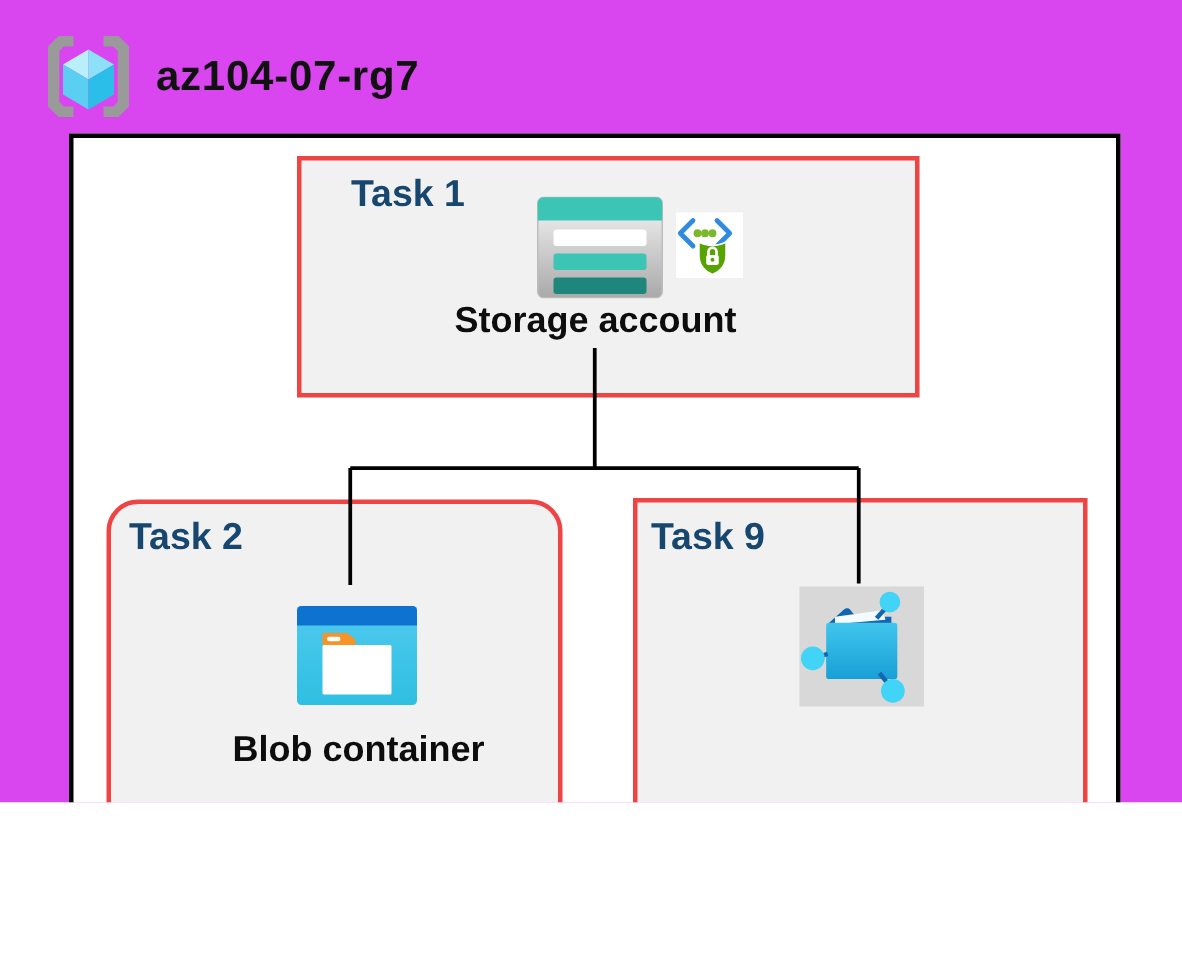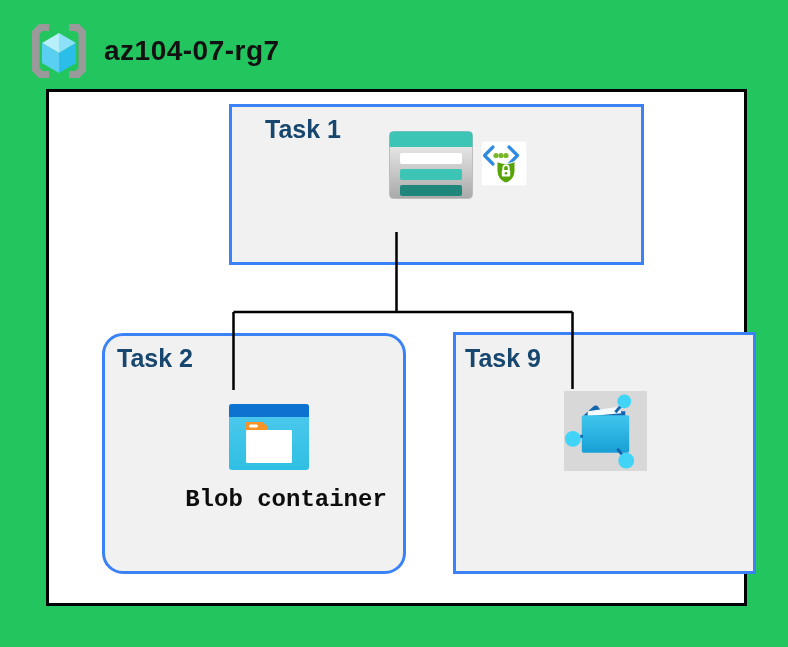--- a/index.html
+++ b/index.html
@@ -1,50 +1,50 @@
 <!DOCTYPE html>
 <html><head>
 <meta charset="utf-8">
 <style>
   html,body{margin:0;padding:0;background:#ffffff;}
   .canvas{
-    position:relative;width:788px;height:647px;background:#22c55e;overflow:hidden;
+    position:relative;width:788px;height:535px;background:#d946ef;overflow:hidden;
     font-family:"Liberation Sans","DejaVu Sans",sans-serif;
   }
   .abs{position:absolute;}
   
   .rg-header{position:absolute;left:30px;top:22px;display:flex;align-items:center;gap:16px;}
   .rg-title{font-size:28px;font-weight:bold;color:#111111;letter-spacing:0.5px;}
   
   .outer-box{
     left:46px;top:89px;width:701px;height:517px;
     border:3px solid #000000;background:#ffffff;box-sizing:border-box;
   }
   .task-box{
-    background:#f1f1f1;border:3px solid #3b82f6;box-sizing:border-box;margin-left:31px;
+    background:#f1f1f1;border:3px solid #ef4444;box-sizing:border-box;
   }
   .task1{left:198px;top:104px;width:415px;height:161px;}
   .task2{left:71px;top:333px;width:304px;height:241px;border-radius:21px;}
   .task3{left:422px;top:332px;width:303px;height:242px;}
   .task-label{
     position:absolute;font-size:25px;font-weight:bold;color:#17466e;white-space:nowrap;
   }
   .item-label{
     position:absolute;font-size:24px;font-weight:bold;color:#0d0d0d;
     text-align:center;white-space:nowrap;
   }
   
   .t1-label{left:33px;top:8px;}
   .storage-icon{left:157px;top:24px;width:84px;height:68px;}
   .secure-icon{left:249px;top:34px;width:46px;height:45px;}
   .t1-item{left:0px;top:93px;width:392px;}
   
   .t2-label{left:12px;top:8px;}
   .blob-icon{left:124px;top:68px;width:80px;height:66px;}
-  .t2-item{left:66px;top:150px;width:230px;font-family:Liberation Mono, monospace;}
+  .t2-item{left:50px;top:150px;width:230px;}
   
   .t3-label{left:9px;top:9px;}
   .fileshare-bg{left:108px;top:56px;width:83px;height:80px;background:#d8d8d8;}
   .fileshare-label-bar{
     left:88px;top:137px;width:177px;height:43px;background:#d0d0d0;
     display:flex;align-items:center;justify-content:center;
   }
   .fileshare-label-bar .item-label{position:static;}
   
   .connectors{left:0;top:0;width:788px;height:647px;pointer-events:none;}
@@ -95,20 +95,21 @@
         <polyline points="28,6 36.5,14.5 28,23" fill="none" stroke="#2e8be0" stroke-width="3.2" stroke-linecap="round" stroke-linejoin="round"></polyline>
         <circle cx="15" cy="14.5" r="2.6" fill="#7ab829"></circle>
         <circle cx="20" cy="14.5" r="2.6" fill="#7ab829"></circle>
         <circle cx="25" cy="14.5" r="2.6" fill="#7ab829"></circle>
         <path d="M16,20.5 C19,22 22.5,22.5 25,22.5 C27.5,22.5 31,22 34,20.5 V29.5 C34,36.5 29,40.7 25,42 C21,40.7 16,36.5 16,29.5 Z" fill="#57a304" stroke="#ffffff" stroke-width="1"></path>
         <path d="M22.3,29 v-2.2 a2.7,2.7 0 0 1 5.4,0 V29" fill="none" stroke="#ffffff" stroke-width="1.8"></path>
         <rect x="20.8" y="29" width="8.4" height="6.6" rx="1.2" fill="#ffffff"></rect>
         <circle cx="25" cy="32.2" r="1.3" fill="#57a304"></circle>
       </svg>
     </span>
+    <div class="item-label t1-item">Storage account</div>
   </div>
 
   <div class="abs task-box task2">
     <div class="task-label t2-label">Task 2</div>
     <span class="abs icon-wrap blob-icon">
       <svg width="80" height="66" viewBox="0 0 80 66">
         <defs>
           <linearGradient id="bb" x1="0" y1="0" x2="0" y2="1">
             <stop offset="0" stop-color="#4fcaee"></stop>
               <stop offset="1" stop-color="#2fbfe2"></stop>

